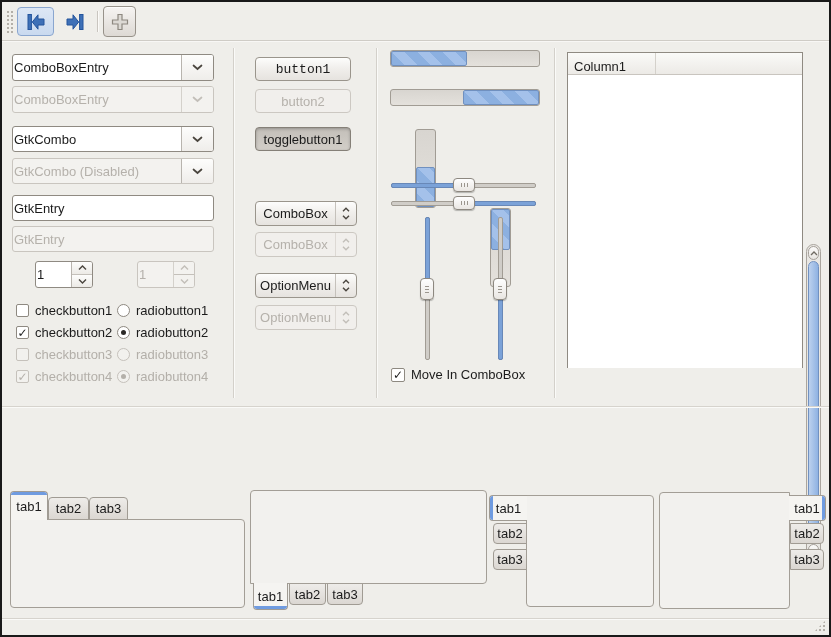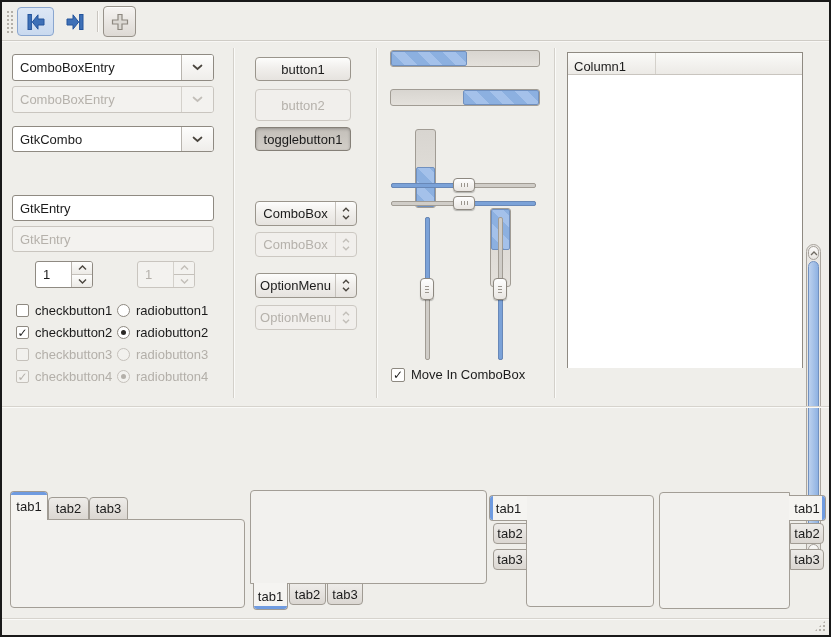--- a/index.html
+++ b/index.html
@@ -10,21 +10,21 @@
   
   .dots{background:radial-gradient(#b3afa8 1px, transparent 1.3px);background-size:4px 4px;}
   .tb-btn{display:flex;align-items:center;justify-content:center;box-sizing:border-box;border-radius:4px;border:1px solid transparent;background:transparent;padding:0;cursor:pointer;}
   .tb-btn.selected{background:linear-gradient(#dde7f5,#c9d9ef);border-color:#8aa6cf;}
   .tb-btn.raised{background:linear-gradient(#f6f4f2,#ddd9d4);border-color:#97928a;box-shadow:0 1px 0 rgba(255,255,255,.7) inset;}
   .tb-sep{background:#c9c5bf;box-shadow:1px 0 0 #fbfaf8;}
   .tb-line{background:#cfccc6;box-shadow:0 1px 0 #f8f7f5;}
 
   
   .g-entry{box-sizing:border-box;border:1px solid #8f8a82;border-radius:3px;background:#fff;display:flex;align-items:stretch;overflow:hidden;}
-  .g-entry input{flex:1;min-width:0;border:none;outline:none;background:transparent;font:13px "Liberation Sans","DejaVu Sans",sans-serif;padding:0 4px 0 7px;color:#1b1b1b;}
+  .g-entry input{flex:1;min-width:0;border:none;outline:none;background:transparent;font:13px "Liberation Sans","DejaVu Sans",sans-serif;padding:0 4px 0 1px;color:#1b1b1b;}
   .g-entry.disabled{background:#f3f2ef;border-color:#c9c5bf;}
   .g-entry.disabled input{color:#b5b1ab;}
   .dd-btn{width:31px;display:flex;align-items:center;justify-content:center;border-left:1px solid #b8b4ae;background:linear-gradient(#fdfdfc,#efedea);cursor:pointer;}
   .dd-btn.disabled{background:#f3f2ef;border-left-color:#d4d1cb;cursor:default;}
   .spin-col{width:20px;display:flex;flex-direction:column;border-left:1px solid #b8b4ae;}
   .spin-col .sb{flex:1;display:flex;align-items:center;justify-content:center;background:linear-gradient(#fdfdfc,#eceae6);cursor:pointer;}
   .spin-col .sb+.sb{border-top:1px solid #c4c0ba;}
   .g-entry.disabled .spin-col{border-left-color:#d4d1cb;}
   .g-entry.disabled .sb{background:#f3f2ef;cursor:default;}
 
@@ -158,20 +158,30 @@
     <input value="GtkCombo" style="">
     <span class="dd-btn">
       <span>
           <svg width="11" height="7" viewBox="0 0 11 7">
             <path d="M1.5 1.5l4 3.5 4-3.5" stroke="#4a453e" stroke-width="1.7" fill="none" stroke-linecap="round"></path>
           </svg>
         </span>
     </span>
   </div>
 
+  <div class="abs g-entry disabled" style="left:10px;top:156px;width:202px;height:26px;">
+    <input disabled="" value="GtkCombo (Disabled)" style="">
+    <span class="dd-btn" style="background:linear-gradient(#fdfdfc,#efedea);">
+      <span>
+          <svg width="11" height="7" viewBox="0 0 11 7">
+            <path d="M1.5 1.5l4 3.5 4-3.5" stroke="#4a453e" stroke-width="1.7" fill="none" stroke-linecap="round"></path>
+          </svg>
+        </span>
+    </span>
+  </div>
 
   <div class="abs g-entry" style="left:10px;top:193px;width:202px;height:26px;">
     <input value="GtkEntry" style="">
   </div>
 
   <div class="abs g-entry disabled" style="left:10px;top:224px;width:202px;height:26px;">
     <input disabled="" value="GtkEntry" style="">
   </div>
 
   <div class="abs g-entry" style="left:33px;top:259px;width:58px;height:27px;">
@@ -253,22 +263,22 @@
           <span class="dot"></span>
         </span>
         <span>radiobutton4</span>
       </label>
   </div>
 
   <div class="abs sep-v" style="left:231px;top:46px;height:350px;"></div>
   <div class="abs sep-v" style="left:374px;top:46px;height:350px;"></div>
   <div class="abs sep-v" style="left:552px;top:46px;height:350px;"></div>
 
-  <button class="abs g-btn" style="left:253px;top:55px;width:96px;height:24px;">button1</button>
-  <button class="abs g-btn disabled" style="left:253px;top:87px;width:96px;height:32px;">button2</button>
+  <button class="abs g-btn" style="left:253px;top:55px;width:96px;height:24px;font-family:Liberation Mono, monospace;">button1</button>
+  <button class="abs g-btn disabled" style="left:253px;top:87px;width:96px;height:24px;">button2</button>
   <button class="abs g-btn toggled" style="left:253px;top:125px;width:96px;height:24px;">togglebutton1</button>
 
   <button class="abs g-btn g-combo" style="left:253px;top:199px;width:102px;height:25px;">
     <span class="lbl">ComboBox</span>
     <span class="arr">
         <svg width="8" height="13" viewBox="0 0 8 13">
           <path d="M1 4.2L4 1.2 7 4.2" stroke="#4a453e" stroke-width="1.4" fill="none"></path>
           <path d="M1 8.8L4 11.8 7 8.8" stroke="#4a453e" stroke-width="1.4" fill="none"></path>
         </svg>
       </span>

